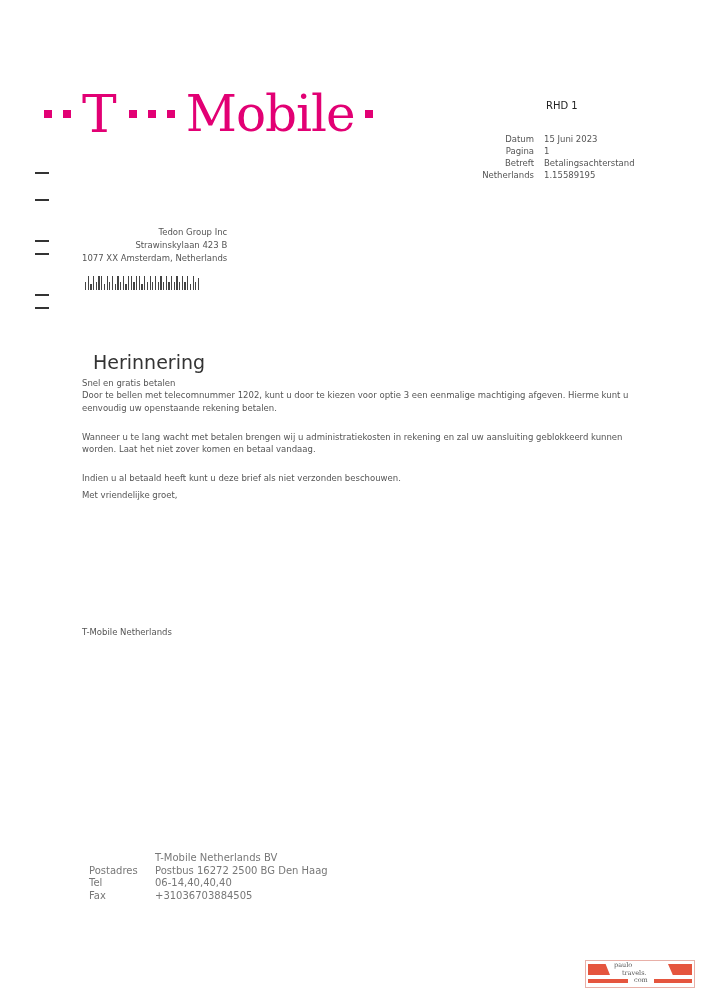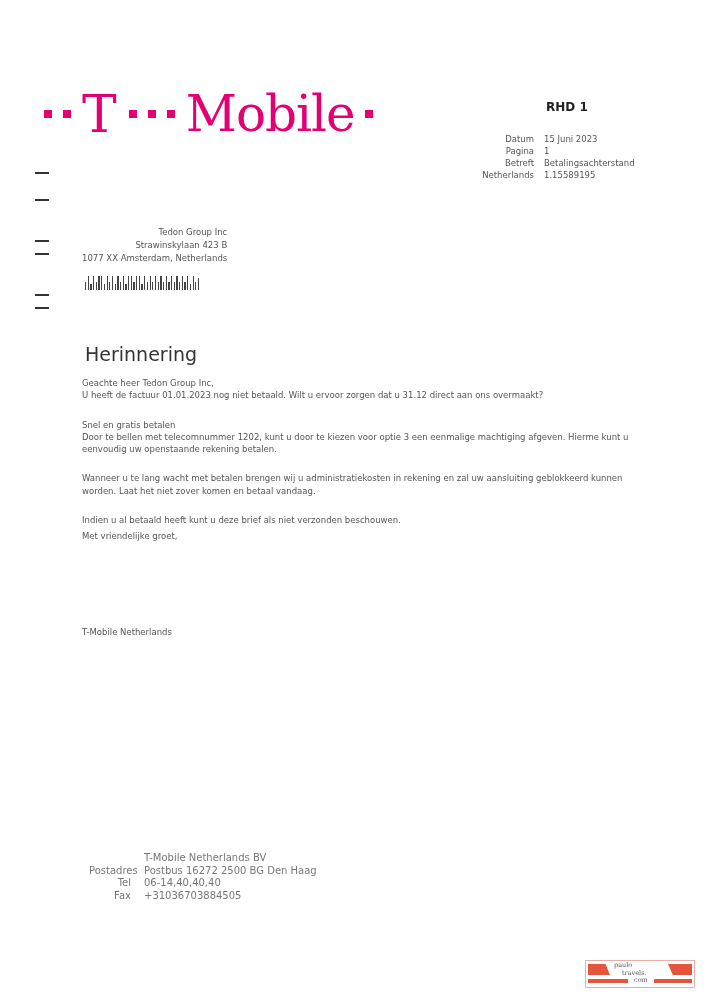--- a/index.html
+++ b/index.html
@@ -11,44 +11,44 @@
     .logo {
       position: absolute; left: 44px; top: 86px; height: 56px;
       display: flex; align-items: center; color: #e20074;
       font-family: "DejaVu Serif", "Liberation Serif", serif;
     }
     .logo .dot { width: 8px; height: 8px; background: #e20074; display: inline-block; margin-right: 11px; }
     .logo .t-letter { font-size: 52px; line-height: 1; margin-right: 12px; font-weight: normal; }
     .logo .word { font-size: 50px; line-height: 1; letter-spacing: -1px; margin-right: 8px; }
     .logo .dot.end { margin-right: 0; margin-left: 2px; }
 
-    .ref-code { position: absolute; left: 507px; top: 100px; font-size: 12px; font-weight: bold; color: #222; padding-left: 39px; }
+    .ref-code { position: absolute; left: 507px; top: 100px; font-size: 10px; font-weight: normal; color: #222; padding-left: 39px; }
     .meta { position: absolute; left: 456px; top: 133px; font-size: 8.5px; line-height: 12px; color: #555; }
     .meta-row { display: flex; }
     .meta-label { width: 78px; text-align: right; padding-right: 10px; }
     .meta-value { }
 
     .side-mark { position: absolute; left: 35px; width: 14px; height: 2px; background: #333; }
 
     .address { position: absolute; left: 82px; top: 226px; font-size: 8.5px; line-height: 13px; color: #555; text-align: right; }
 
     .barcode { position: absolute; left: 85px; top: 276px; display: flex; align-items: flex-end; height: 14px; }
     .barcode span { display: inline-block; width: 1.3px; background: #444; margin-right: 1.4px; }
 
-    .title { position: absolute; left: 81px; top: 339px; font-size: 19px; color: #333; font-weight: normal; margin: 4px; }
+    .title { position: absolute; left: 81px; top: 339px; font-size: 19px; color: #333; font-weight: normal; margin: 12px; }
 
     .body-text { position: absolute; left: 82px; top: 377px; width: 570px; font-size: 8.5px; line-height: 12.3px; color: #555; }
     .body-text p { margin: 0 0 17px 0; }
     .body-text p.tight { margin-bottom: 4px; }
 
     .signoff { position: absolute; left: 82px; top: 627px; font-size: 8.5px; color: #555; }
 
     .footer { position: absolute; left: 57px; top: 852px; font-size: 10px; line-height: 12.5px; color: #777; margin-left: 32px; }
     .footer-row { display: flex; }
-    .footer-label { width: 42px; text-align: right; padding-right: 13px; }
+    .footer-label { width: 42px; padding-right: 24px; }
 
     .watermark {
       position: absolute; left: 585px; top: 960px; width: 108px; height: 26px;
       border: 1px solid #e8b0a8; background: #fff; overflow: hidden;
     }
     .watermark .bar-l { position: absolute; left: 2px; top: 3px; width: 22px; height: 11px; background: #e5553e; clip-path: polygon(0 0, 80% 0, 100% 100%, 0 100%); }
     .watermark .bar-r { position: absolute; right: 2px; top: 3px; width: 24px; height: 11px; background: #e5553e; clip-path: polygon(0 0, 100% 0, 100% 100%, 20% 100%); }
     .watermark .bar-lb { position: absolute; left: 2px; top: 18px; width: 40px; height: 4px; background: #e5553e; }
     .watermark .bar-rb { position: absolute; right: 2px; top: 18px; width: 38px; height: 4px; background: #e5553e; }
     .watermark .wm-text {
@@ -149,24 +149,20 @@
     <span style="height:14px"></span>
     <span style="height:6px"></span>
   <span style="height:14px"></span>
     <span style="height:8px"></span>
     <span style="height:12px"></span>
 </div>
 
 <h1 class="title">Herinnering</h1>
 
 <div class="body-text">
-  <p>
-    <span>Geachte heer Tedon Group Inc,</span><br>
-    <span>U heeft de factuur 01.01.2023  nog niet betaald. Wilt u ervoor zorgen dat u 31.12 direct aan ons overmaakt?</span>
-  </p>
   <p>
     <span>Snel en gratis betalen</span><br>
     <span>Door te bellen met telecomnummer 1202, kunt u door te kiezen voor optie 3 een eenmalige machtiging afgeven. Hierme kunt u eenvoudig uw openstaande rekening betalen.</span>
   </p>
   <p>
     <span>Wanneer u te lang wacht met betalen brengen wij u administratiekosten in rekening en zal uw aansluiting geblokkeerd kunnen worden. Laat het niet zover komen en betaal vandaag.</span>
   </p>
   <p class="tight">
     <span>Indien u al betaald heeft kunt u deze brief als niet verzonden beschouwen.</span>
   </p>

